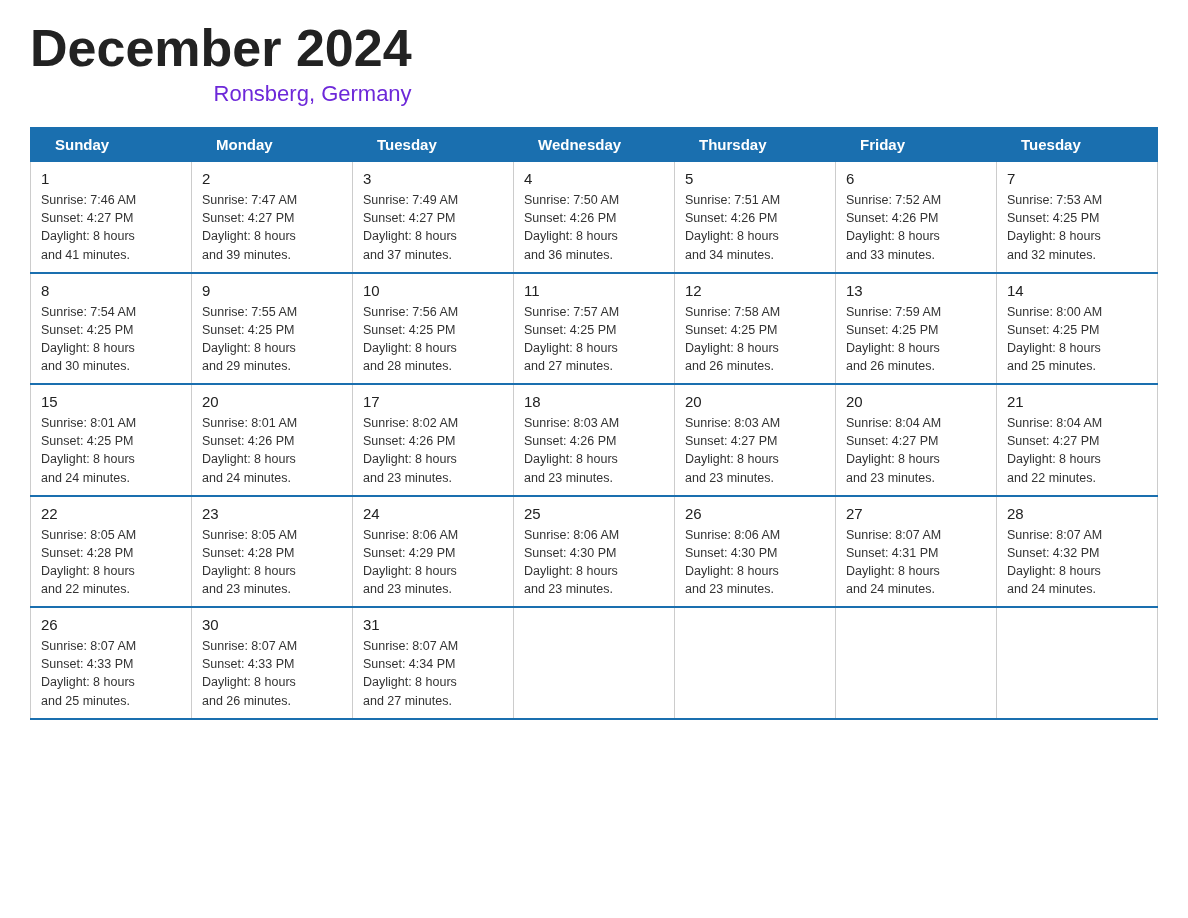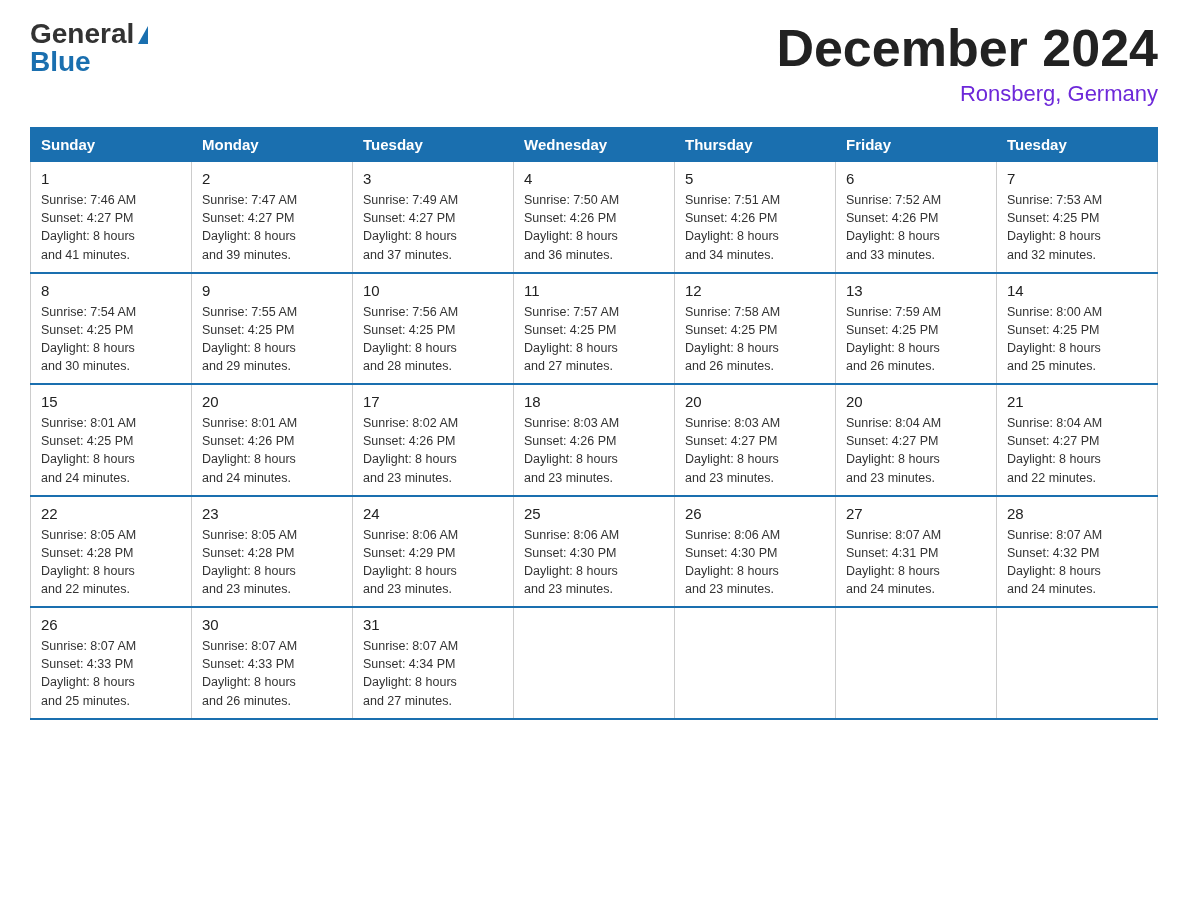--- a/index.html
+++ b/index.html
@@ -61,21 +61,21 @@
     table {
       width: 100%;
       border-collapse: collapse;
       table-layout: fixed;
     }
     thead th {
       background-color: #1a6faf;
       color: #fff;
       font-size: 15px;
       font-weight: bold;
-      padding: 8px 10px;
+      padding: 8px 24px;
       text-align: left;
       border: 1px solid #1a6faf;
     }
     tbody td {
       vertical-align: top;
       padding: 8px 10px;
       border: 1px solid #ccc;
       font-size: 13px;
       color: #333;
       height: 110px;
@@ -95,26 +95,20 @@
       line-height: 1.45;
     }
     .empty-cell {
       background: #fff;
     }
   </style>
 </head>
 <body>
 
 <div class="header">
-  <div class="logo">
-    <div>
-      <span class="logo-general">General</span><span class="logo-triangle"></span>
-    </div>
-    <div class="logo-blue">Blue</div>
-  </div>
   <div class="title-block">
     <div class="calendar-title">December 2024</div>
     <div class="calendar-subtitle">Ronsberg, Germany</div>
   </div>
 </div>
 
 <table>
   <thead>
     <tr>
 

